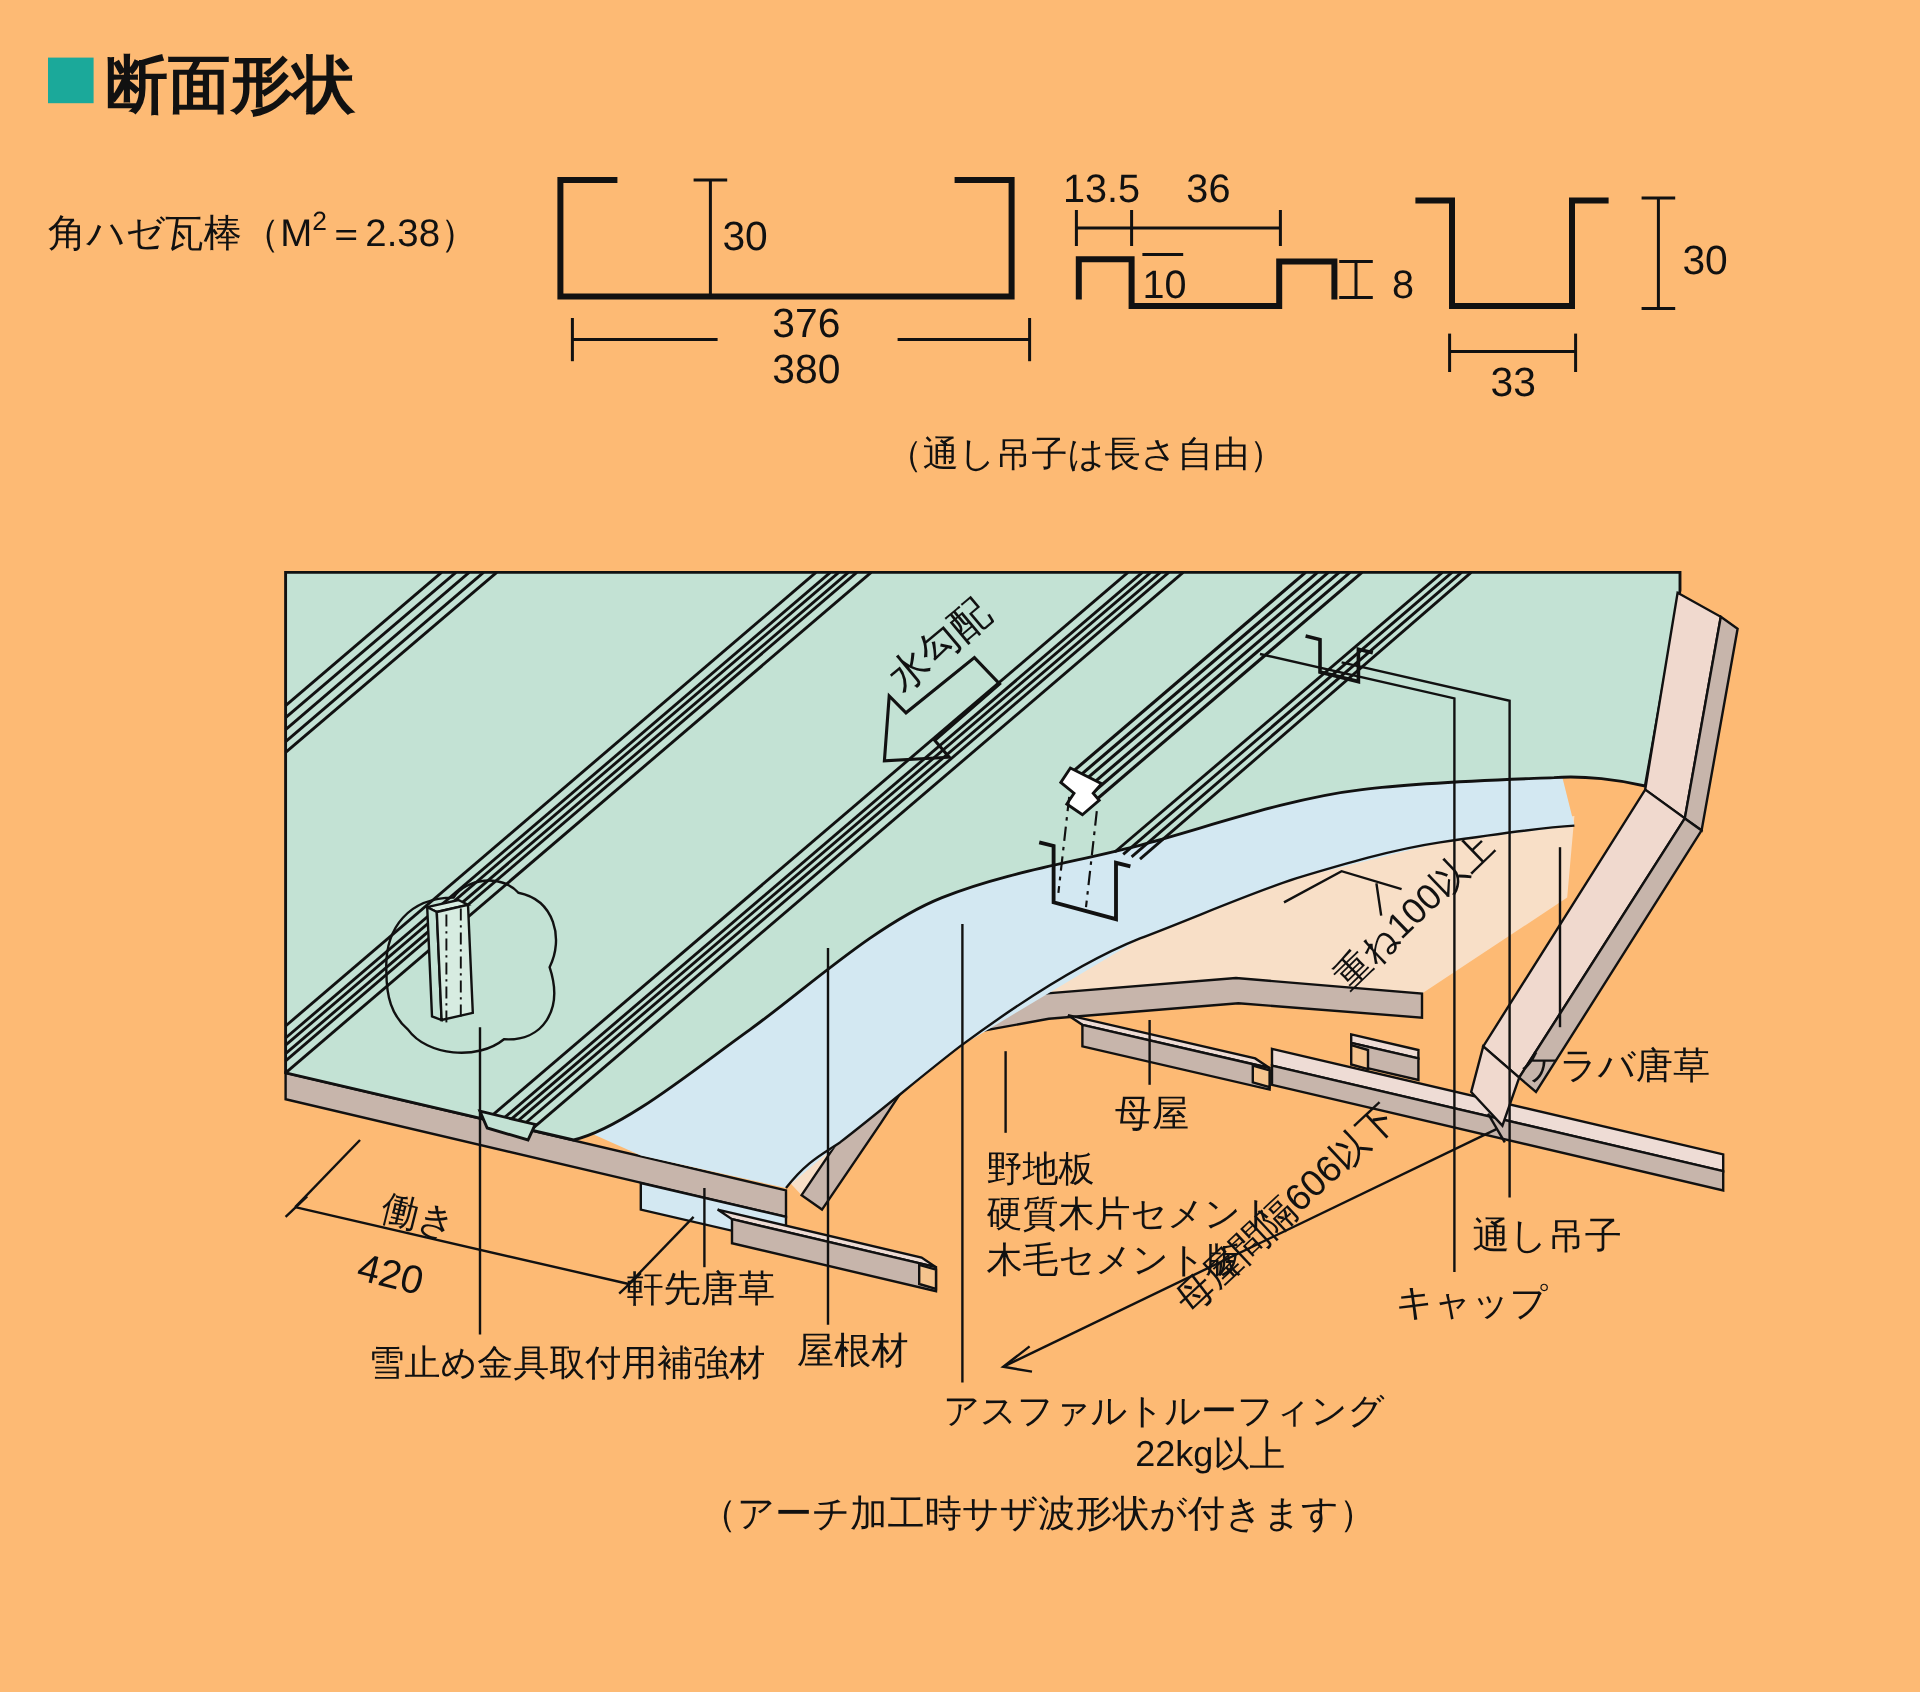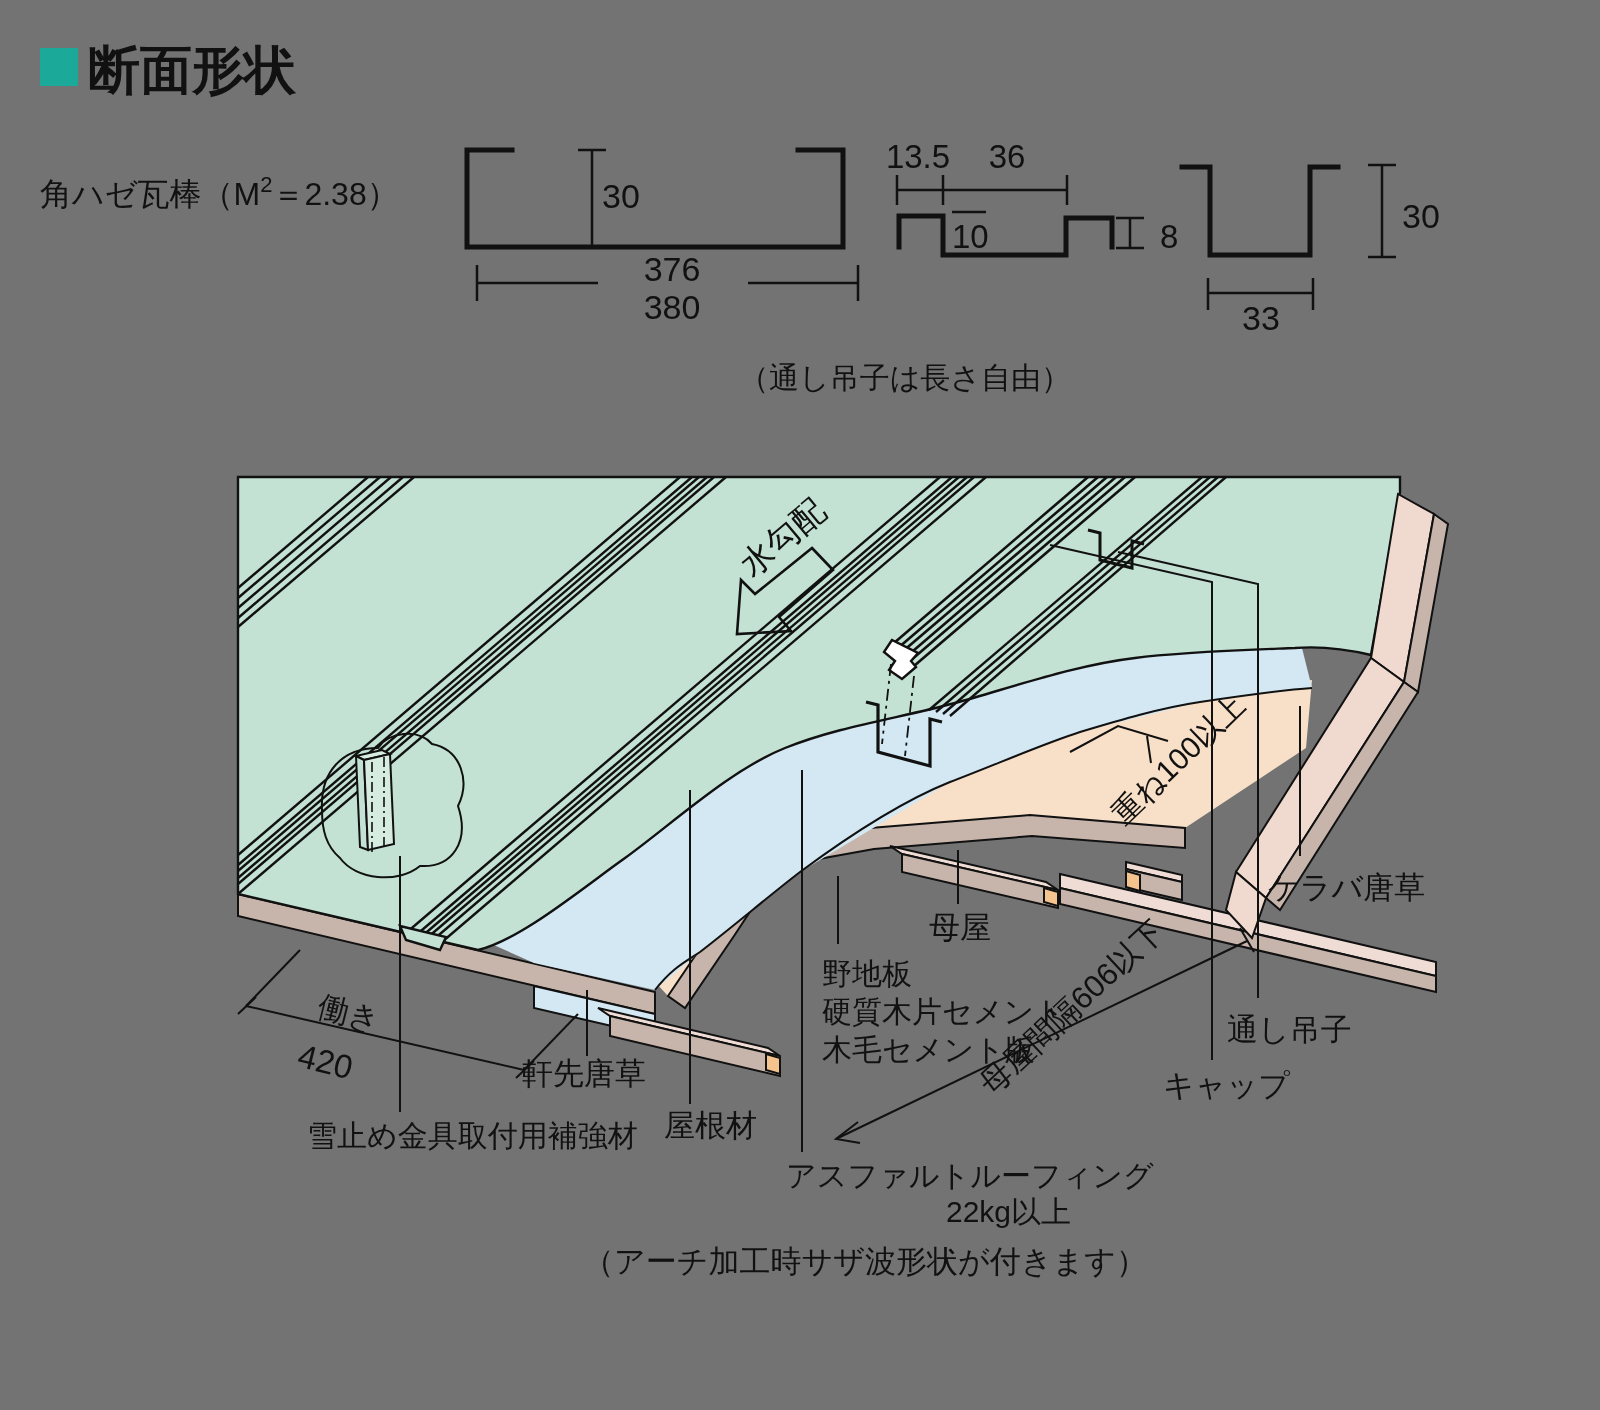--- a/index.html
+++ b/index.html
@@ -1,16 +1,16 @@
 <!DOCTYPE html>
 <html><head>
 <meta charset="utf-8">
 <style>
   html,body{margin:0;padding:0;background:#ffffff;}
-  .page{position:relative;width:1600px;height:1410px;background:#737373;overflow:hidden;
+  .page{position:relative;width:1600px;height:1410px;background:#fdba74;overflow:hidden;
         font-family:"Liberation Sans","DejaVu Sans",sans-serif;}
   svg text{font-family:"Liberation Sans","DejaVu Sans",sans-serif;fill:#111;}
   .t-title{font-size:52px;font-weight:bold;}
   .t-prod{font-size:32px;}
   .t-dim{font-size:34px;}
   .t-dim-s{font-size:33px;}
   .t-note{font-size:30px;}
   .t-lbl{font-size:31px;}
   .t-lbl-s{font-size:30px;}
   .ln{stroke:#111;fill:none;}

